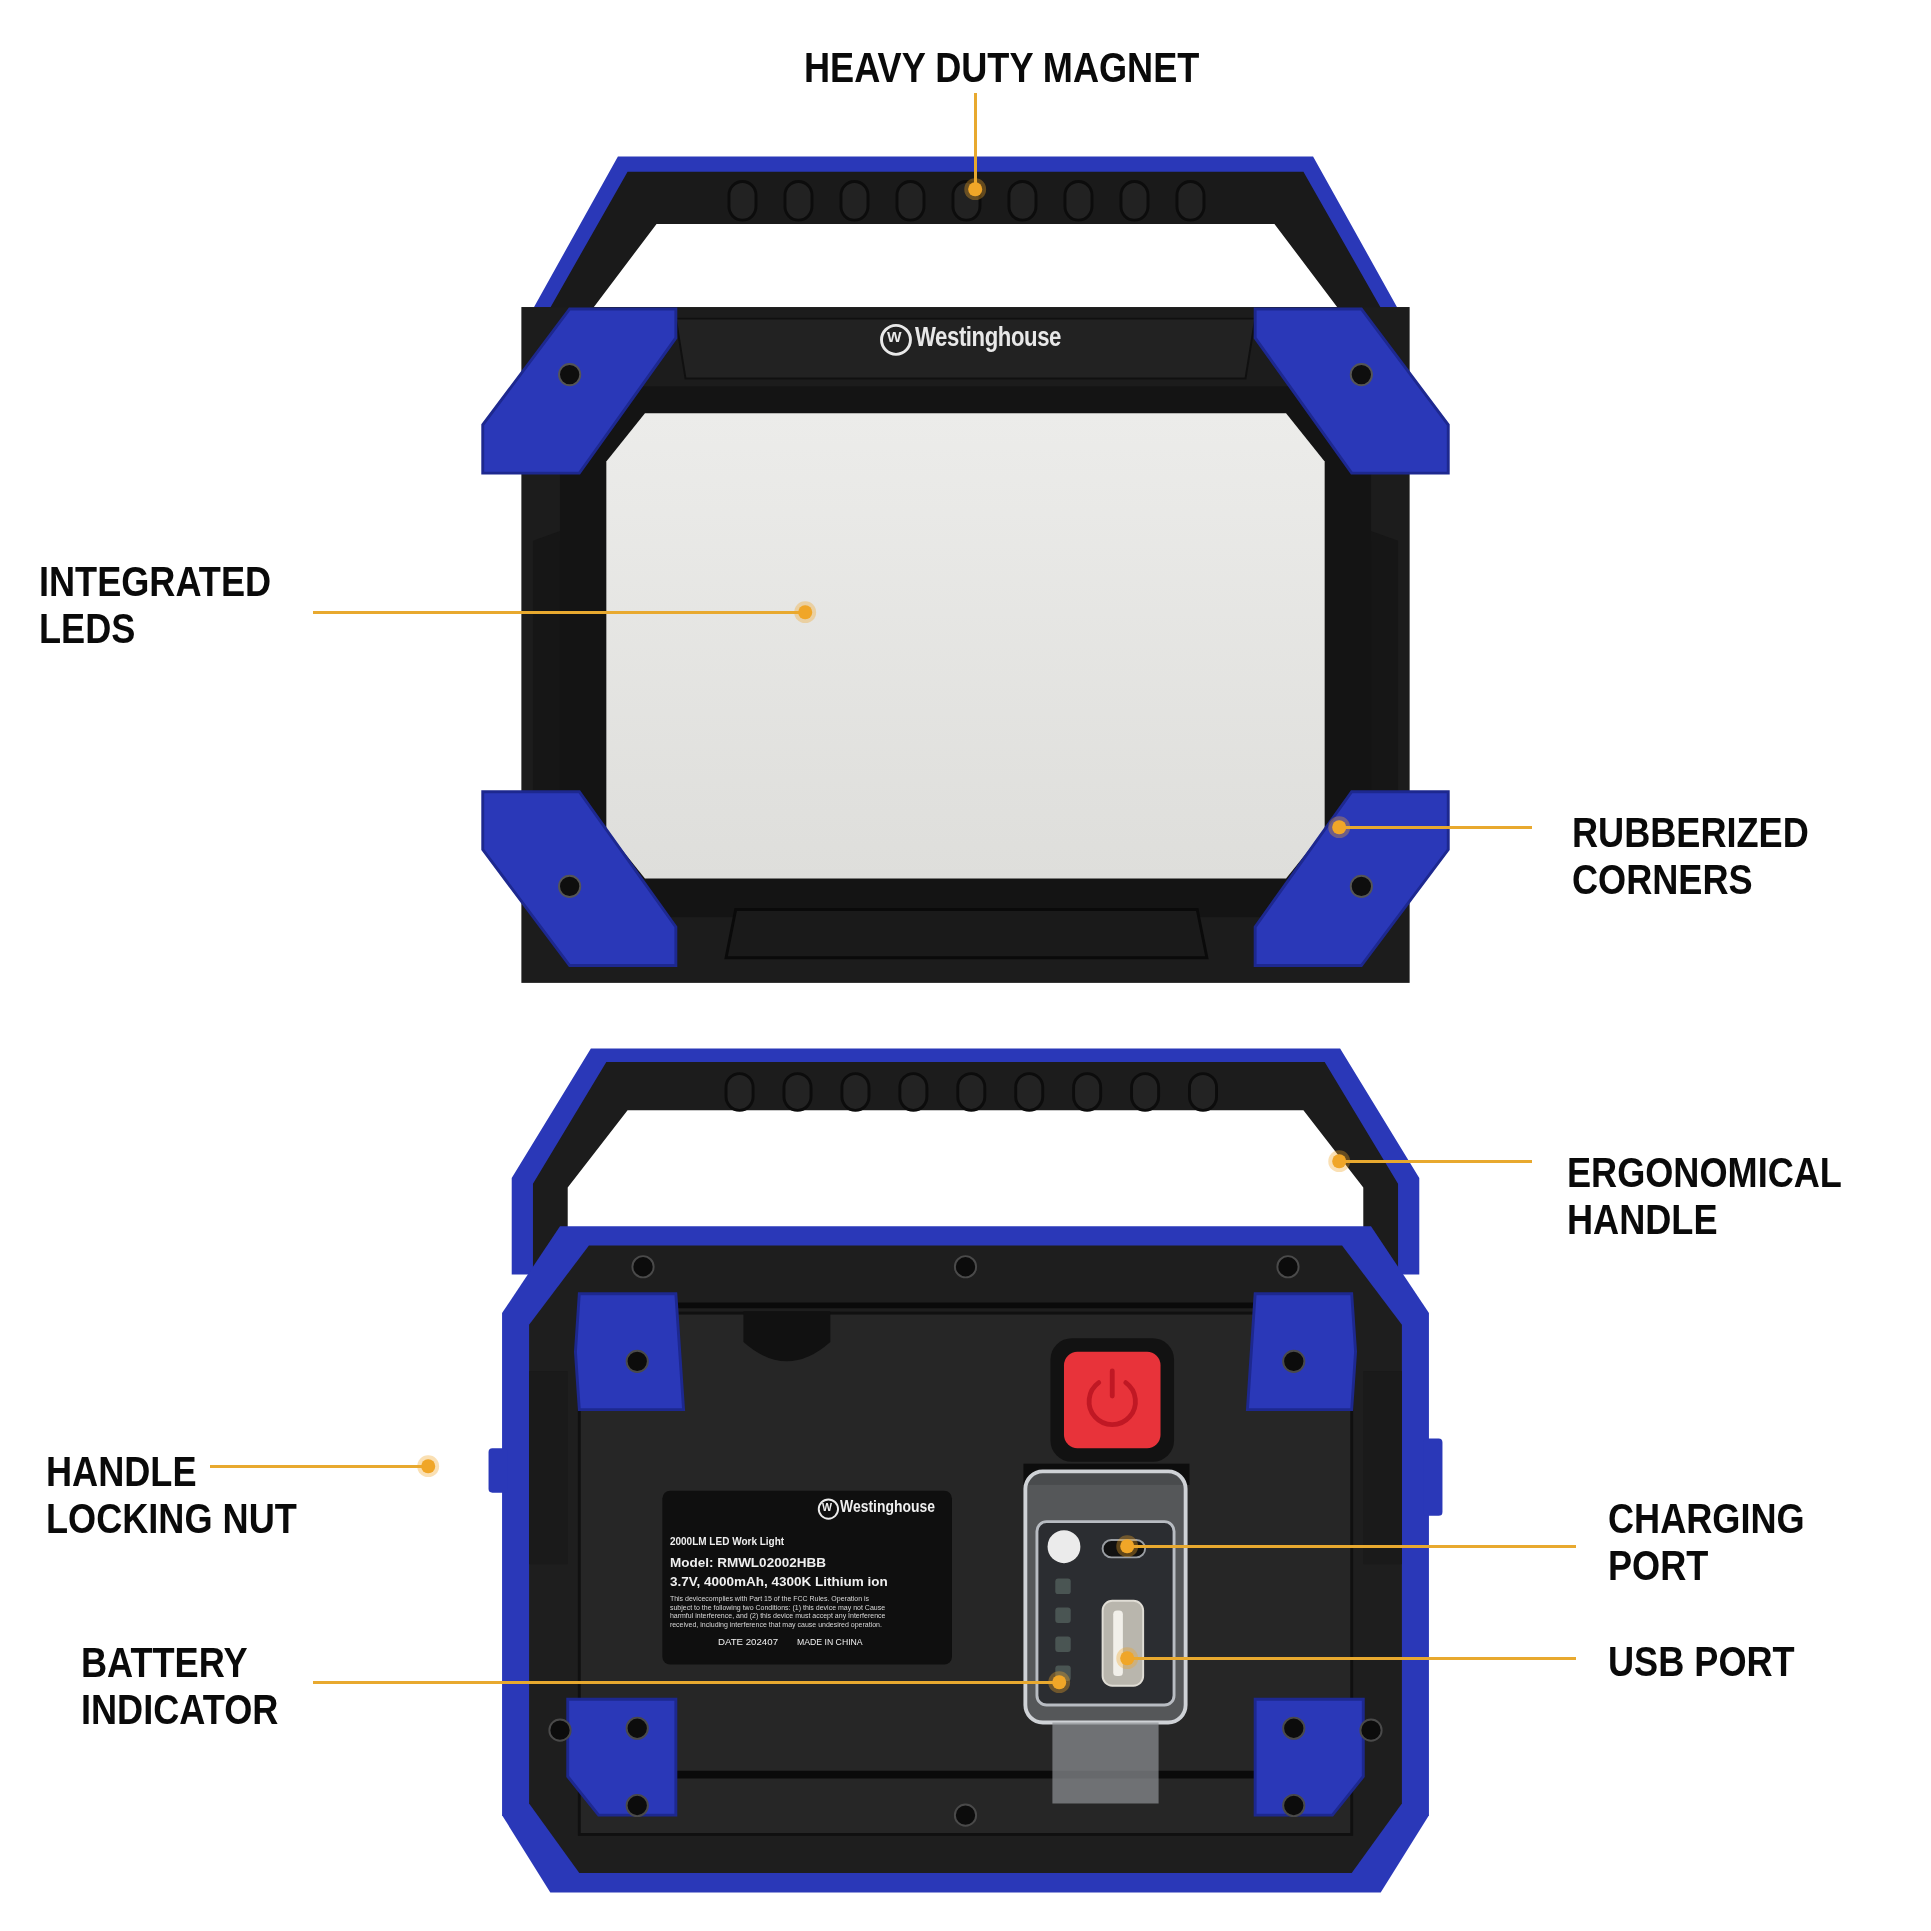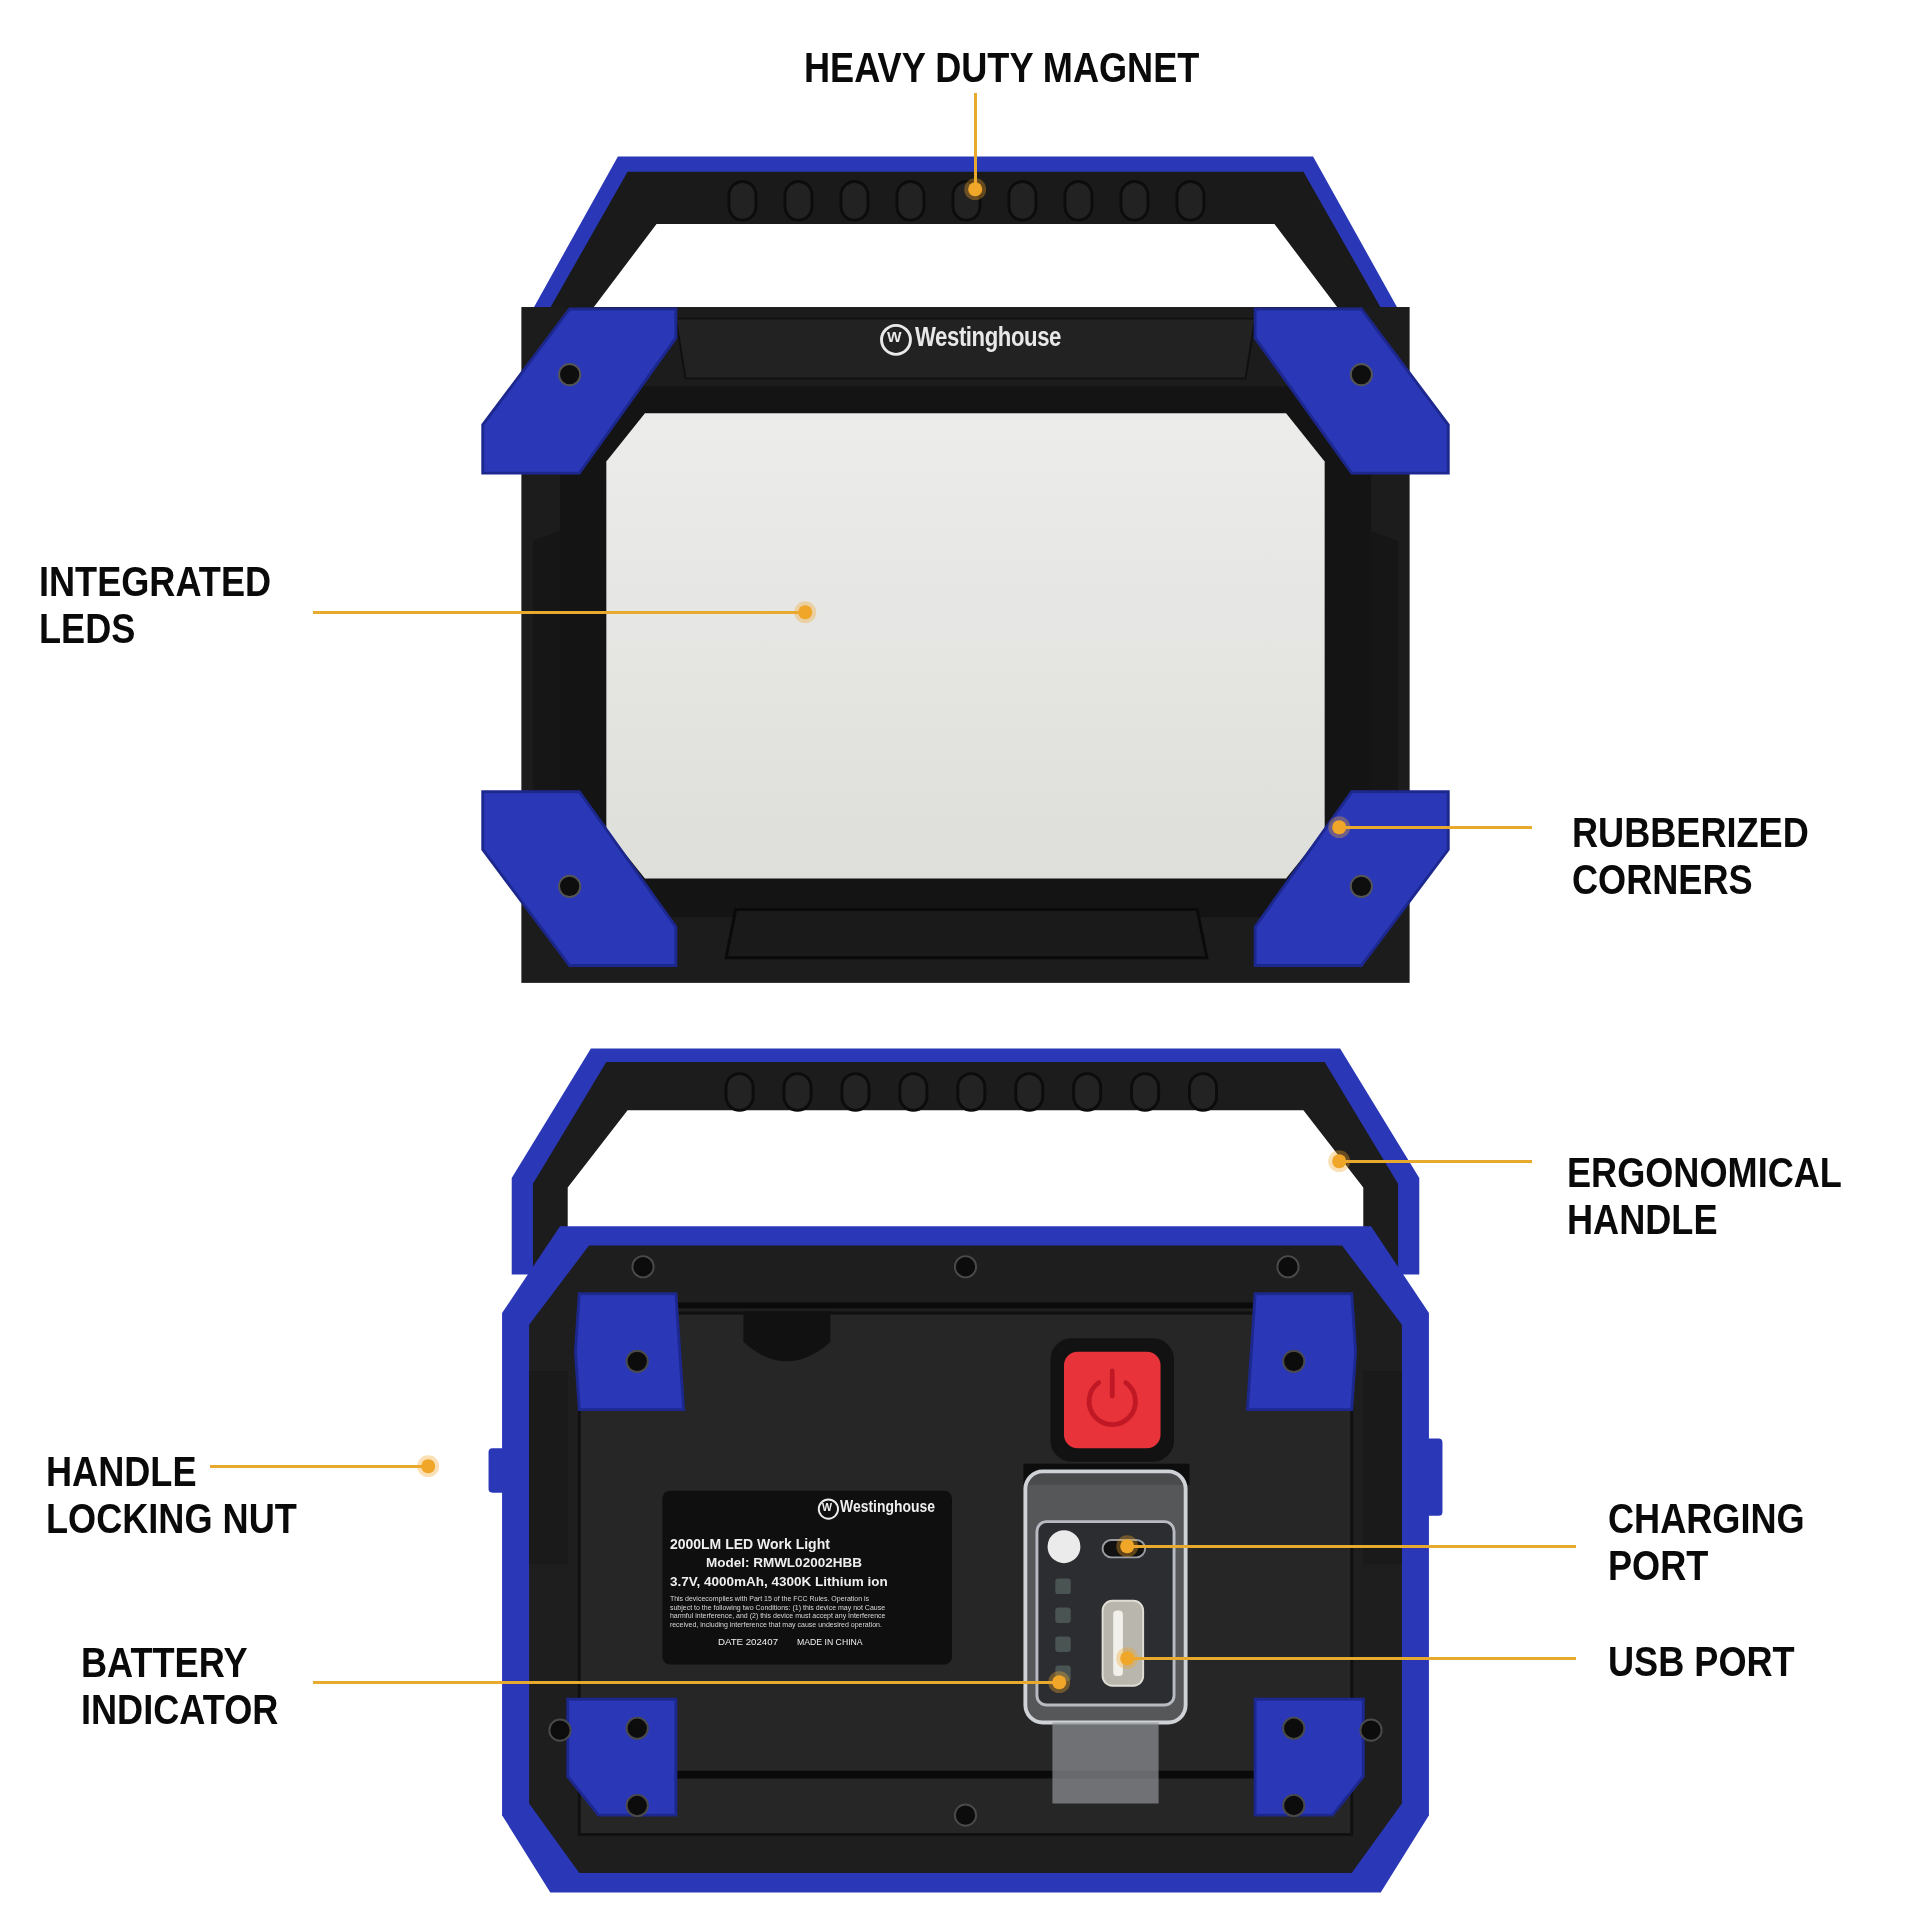--- a/index.html
+++ b/index.html
@@ -158,22 +158,22 @@
     <path d="M1138 1432 A24 24 0 1 0 1166 1432"></path>
     <line x1="1152" y1="1420" x2="1152" y2="1446"></line>
   </g>
 </svg>
 
 <div style="position:absolute;left:668px;top:1495px;width:280px;color:#efefef;">
   <div style="position:absolute;left:172px;top:1.9px;font-weight:bold;font-size:16.4px;transform:scaleX(0.85);transform-origin:left top;">
     <span>Westinghouse</span>
   </div>
   <div style="position:absolute;left:154px;top:5.8px;font-size:10.6px;font-weight:bold;">W</div>
-  <div style="position:absolute;left:1.9px;top:41px;font-weight:bold;font-size:14px;white-space:nowrap;">2000LM LED Work Light</div>
-  <div style="position:absolute;left:1.9px;top:60px;font-weight:bold;font-size:13.5px;white-space:nowrap;margin-left:36px;">Model: RMWL02002HBB</div>
+  <div style="position:absolute;left:1.9px;top:41px;font-weight:bold;font-size:10px;white-space:nowrap;">2000LM LED Work Light</div>
+  <div style="position:absolute;left:1.9px;top:60px;font-weight:bold;font-size:13.5px;white-space:nowrap;">Model: RMWL02002HBB</div>
   <div style="position:absolute;left:1.9px;top:79px;font-weight:bold;font-size:13.5px;white-space:nowrap;">3.7V, 4000mAh, 4300K Lithium ion</div>
   <div style="position:absolute;left:1.9px;top:100px;font-size:7px;line-height:8.7px;white-space:nowrap;color:#d8d8d8;">
     <div>This devicecomplies with Part 15 of the FCC Rules. Operation is</div>
     <div>subject to the following two Conditions: (1) this device may not Cause</div>
     <div>harmful interference, and (2) this device must accept any Interference</div>
     <div>received, including interference that may cause undesired operation.</div>
   </div>
   <div style="position:absolute;left:1.9px;top:141px;font-size:9.7px;white-space:nowrap;padding-left:48px;">DATE 202407</div>
   <div style="position:absolute;left:93px;top:142px;font-size:8.7px;white-space:nowrap;padding-left:36px;">MADE IN CHINA</div>
 </div>

